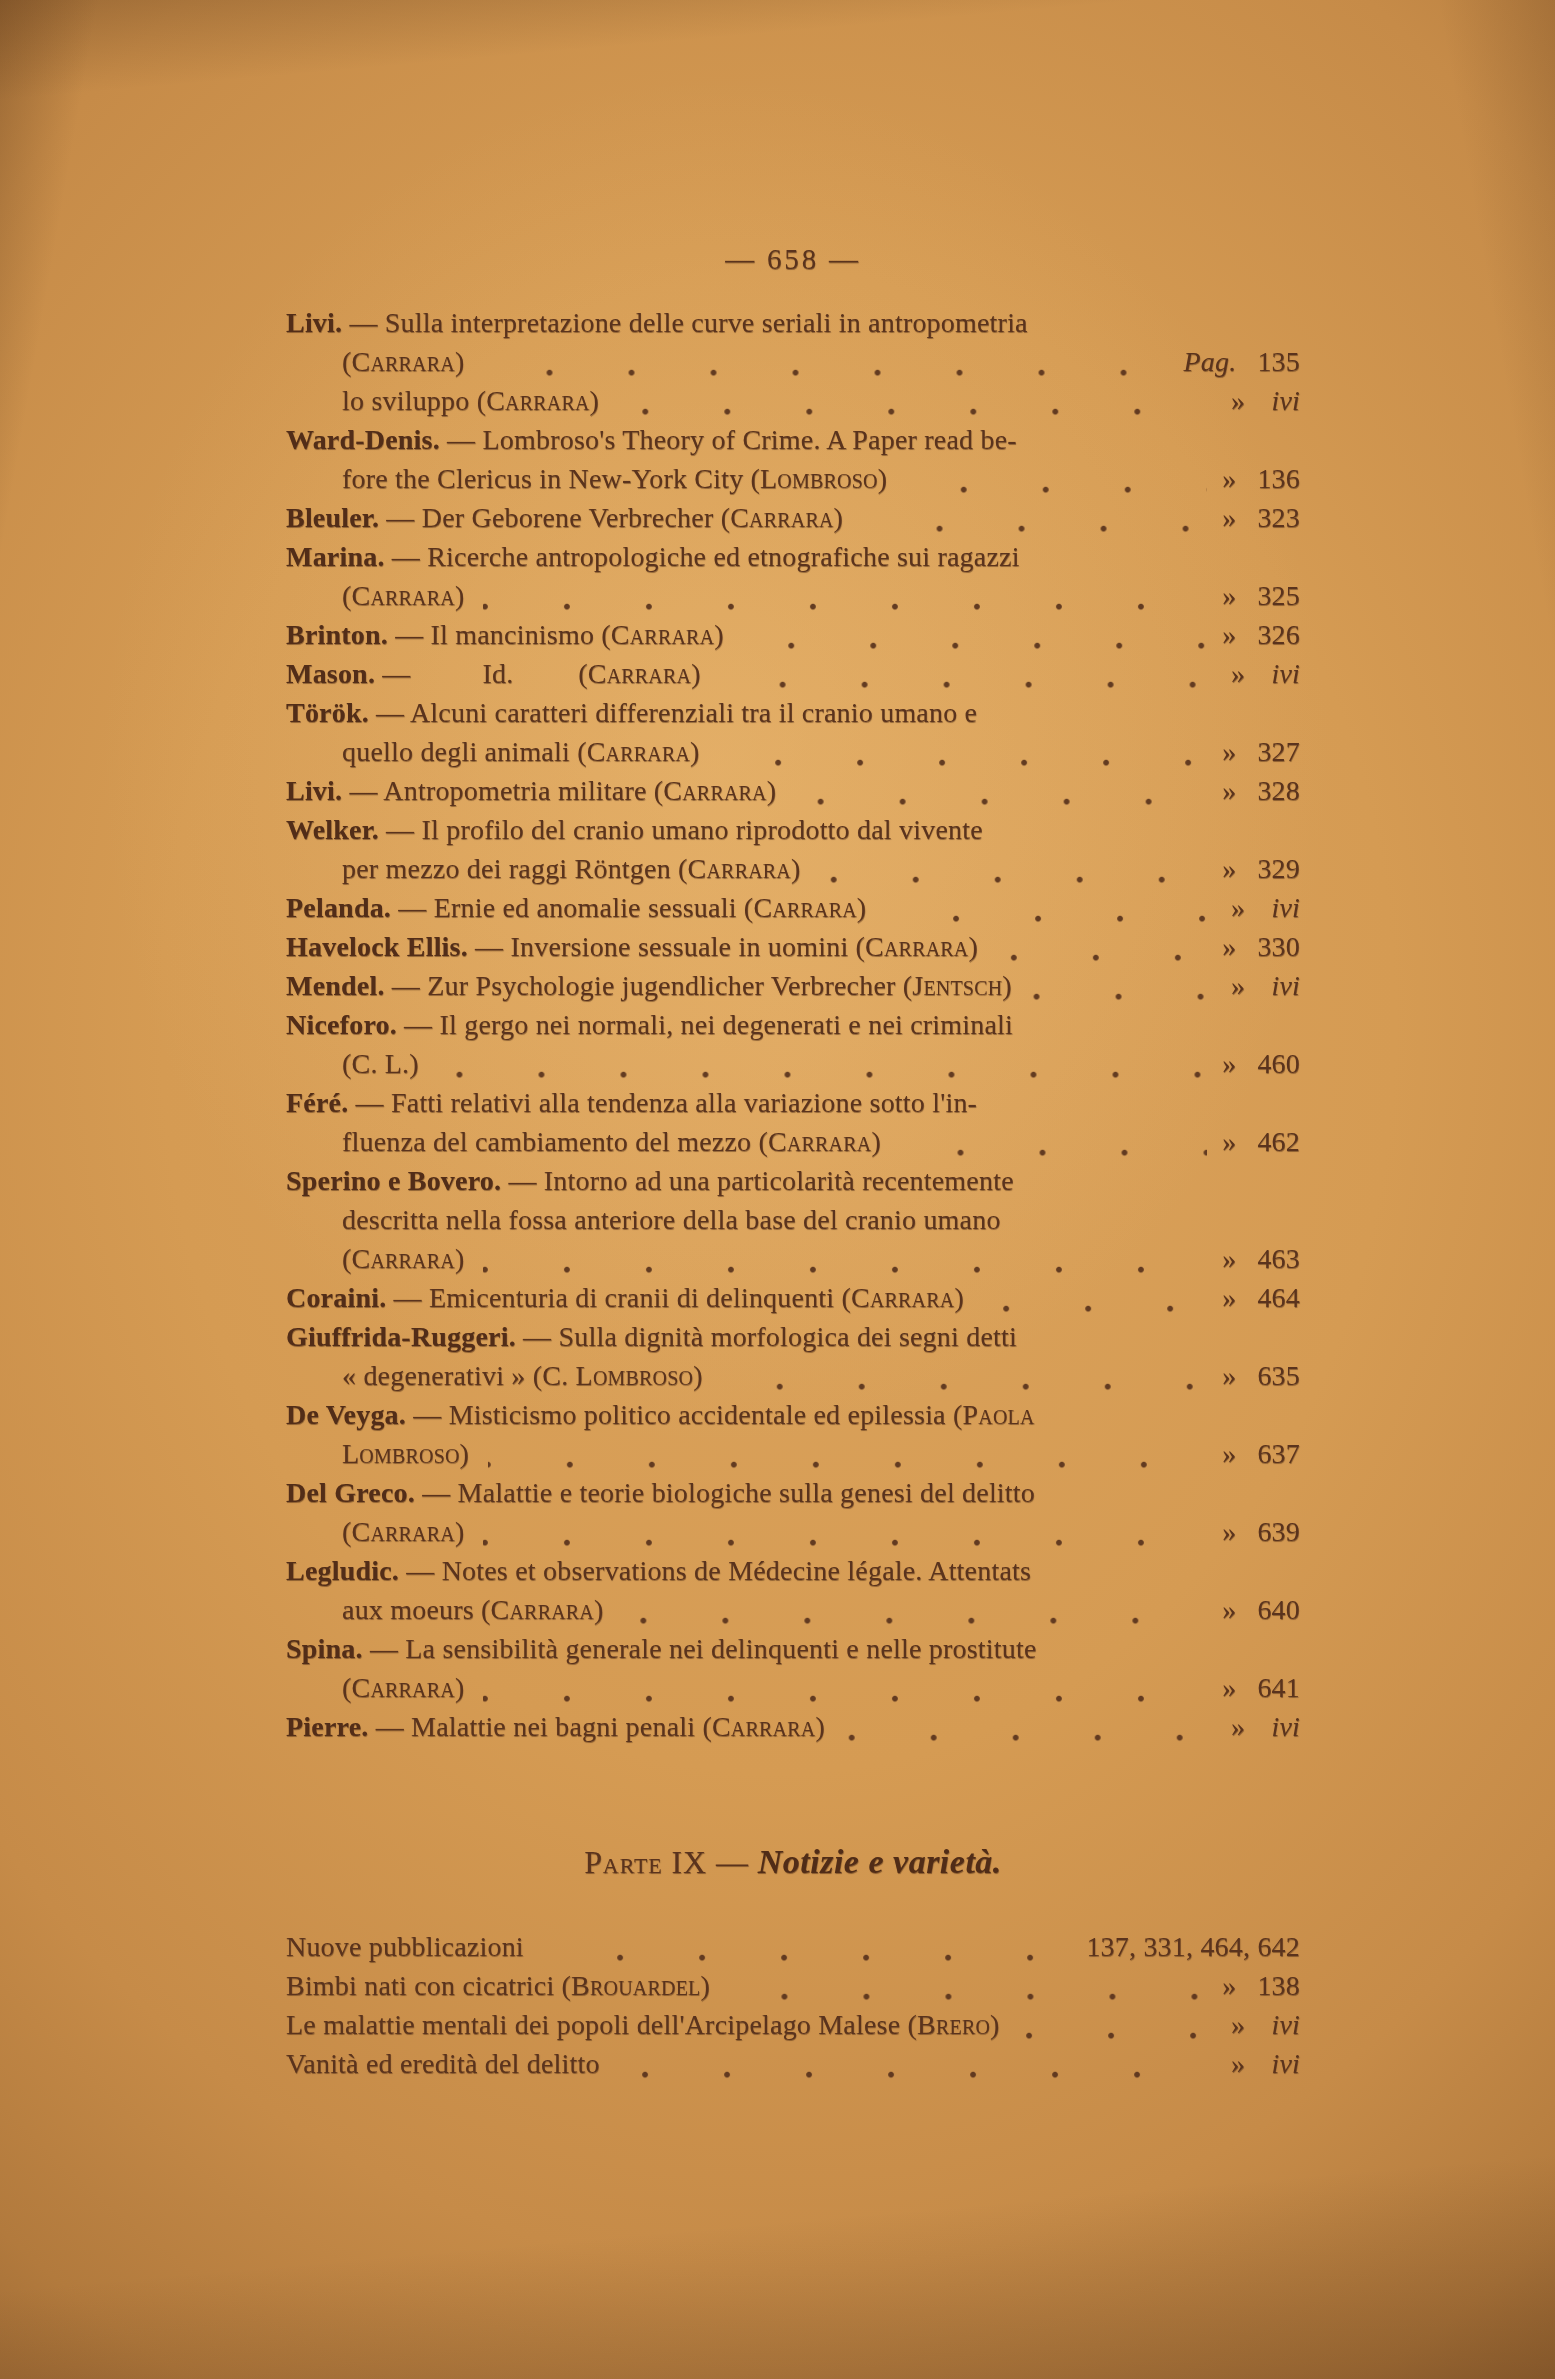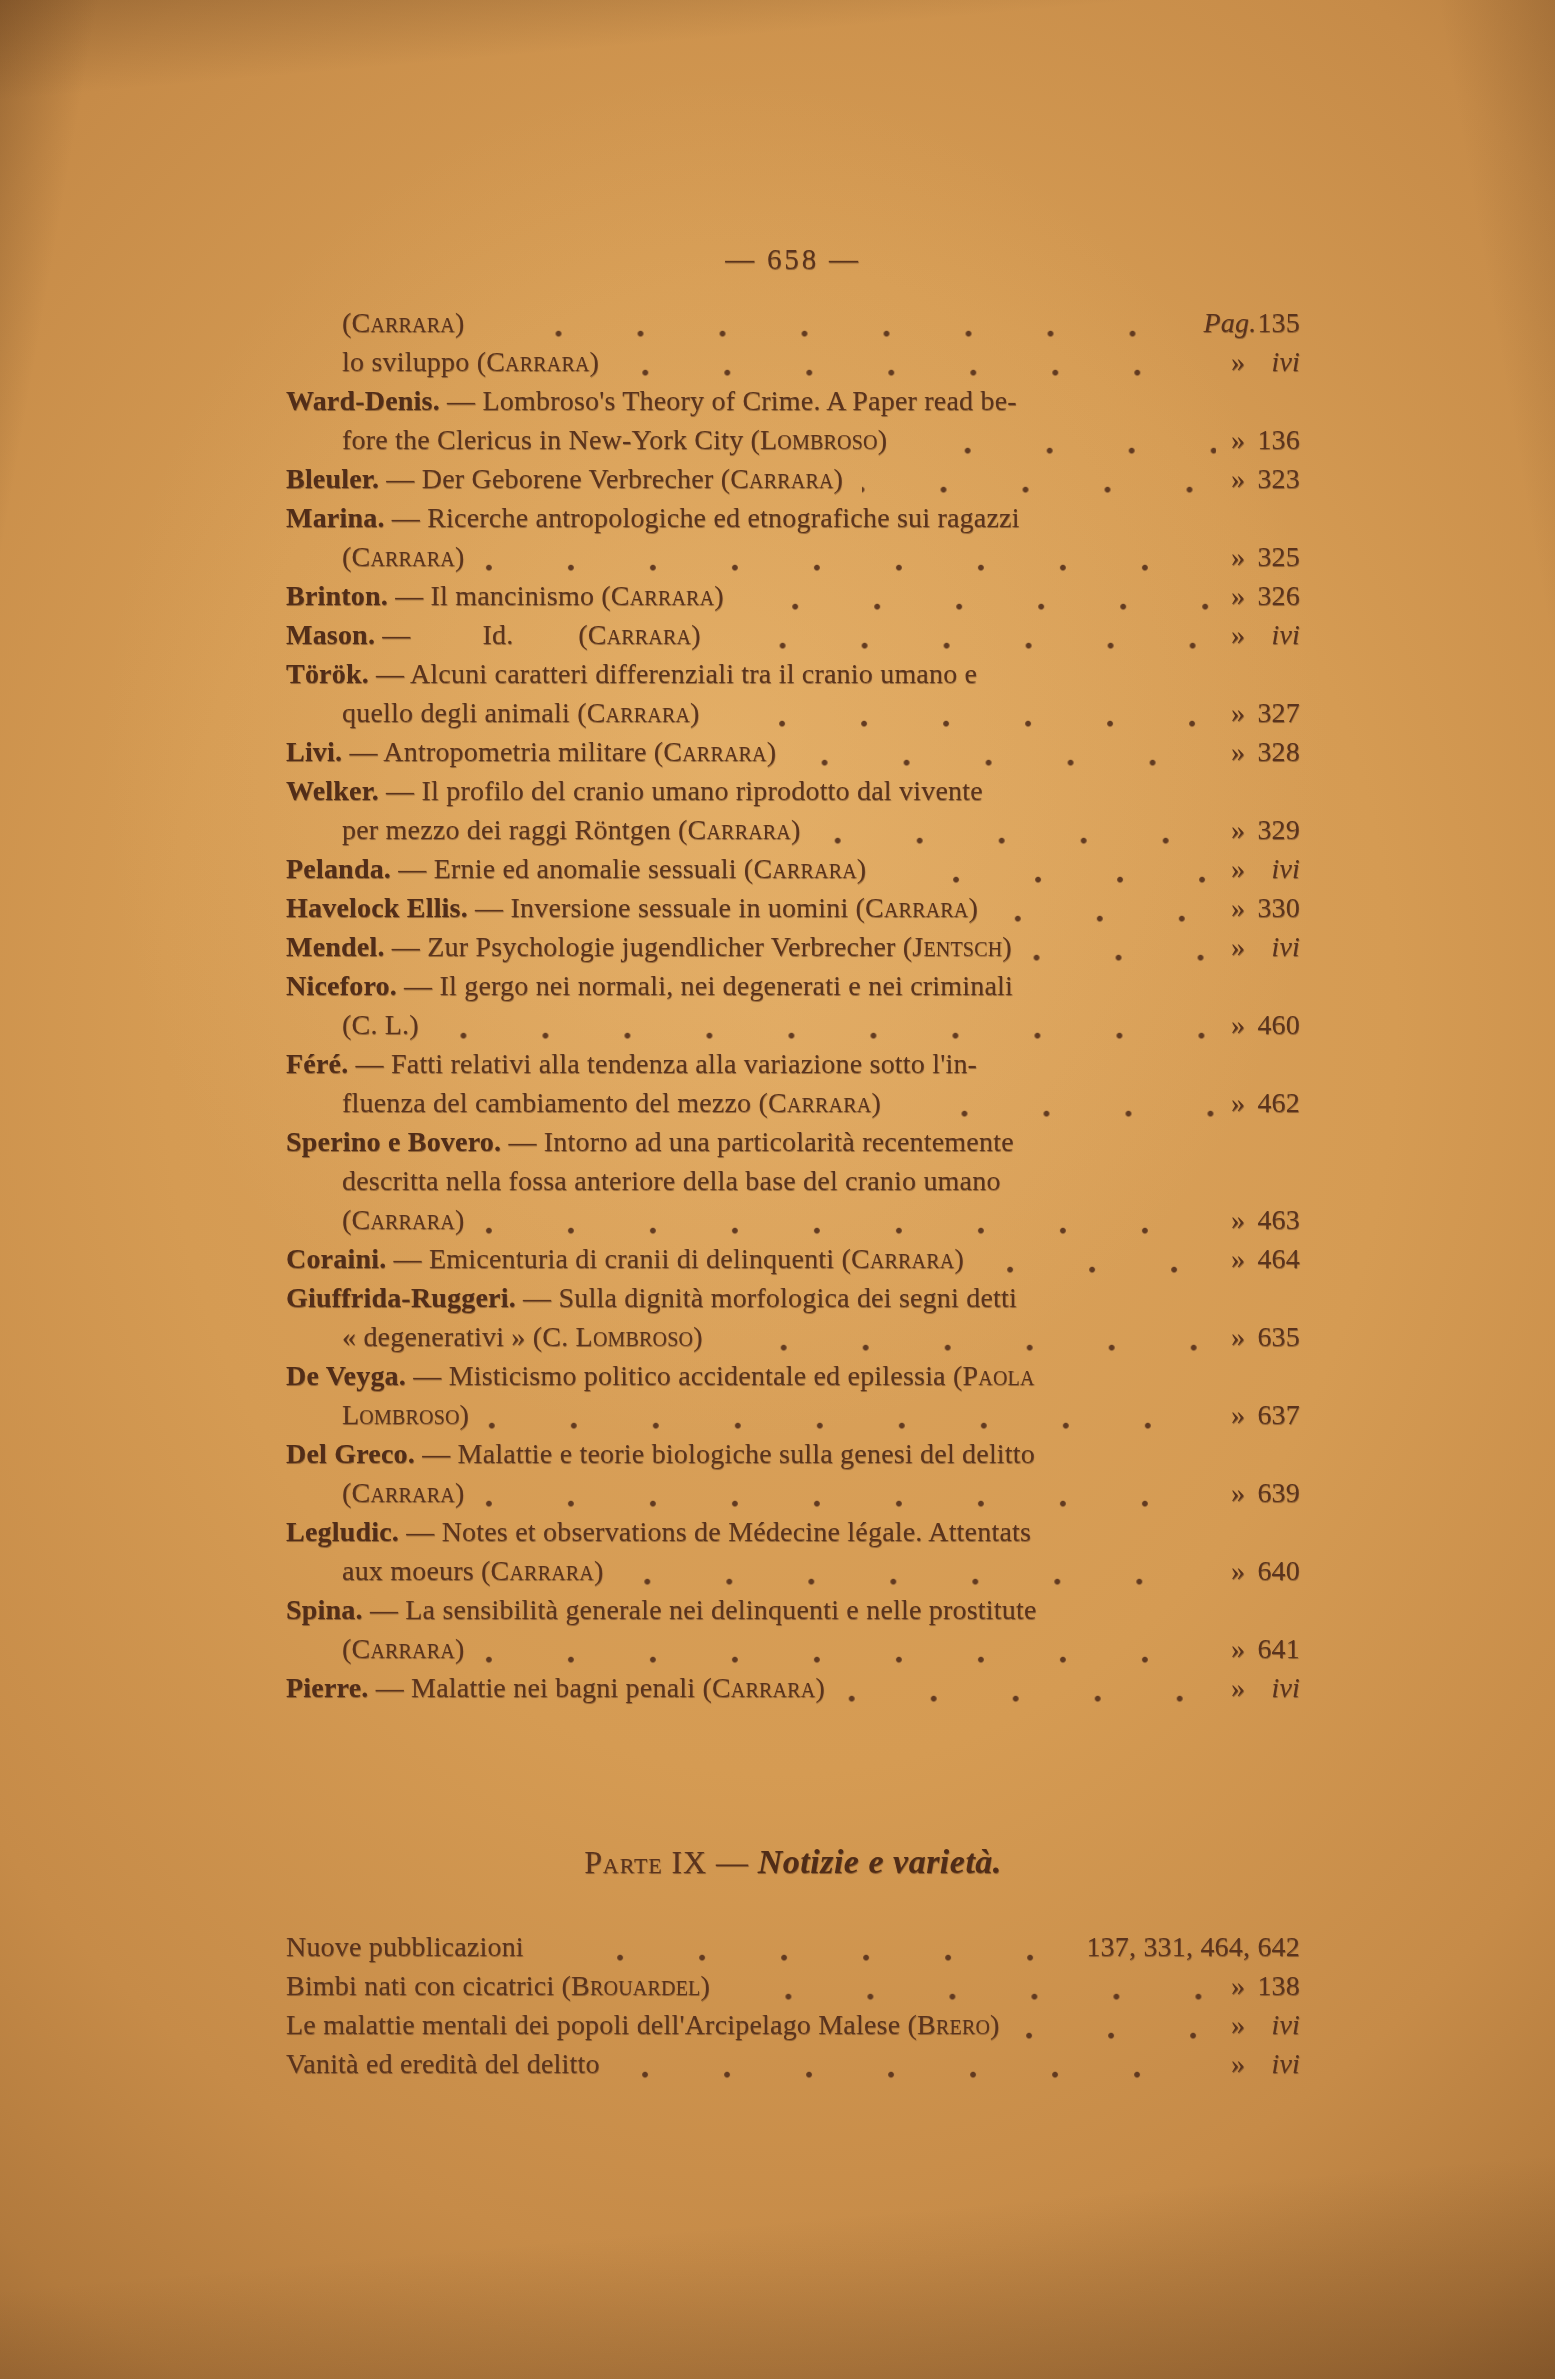--- a/index.html
+++ b/index.html
@@ -37,36 +37,37 @@
   .seg-n{}
   .seg-sc{font-variant:small-caps;}
   .seg-i{font-style:italic;}
   .seg-bi{font-weight:bold;font-style:italic;}
   .leader{
     flex:1 1 auto;min-width:5.6px;height:9.3px;align-self:flex-end;
     margin:0 15px 7.5px 18.6px;
     background-image:radial-gradient(circle, rgba(88,50,28,0.92) 2.4px, rgba(88,50,28,0) 3.4px);
     background-size:82px 9.3px;background-repeat:repeat-x;background-position:45% 50%;
   }
-  .ref{flex:0 0 auto;display:flex;justify-content:space-between;gap:1px;min-width:69px;}
+  .ref{flex:0 0 auto;display:flex;justify-content:space-between;gap:21px;min-width:69px;}
   .ref.no-sym{}
   .heading{
     position:absolute;left:286px;top:1843px;width:1014px;
     text-align:center;font-size:32px;
     text-shadow:0.5px 0.6px 0.8px rgba(74,40,18,0.55);
   }
   .heading .seg-sc{letter-spacing:0.9px;margin-top:8px;}
   .heading .seg-bi{font-size:34px;color:#502c17;letter-spacing:0.5px;}
 </style>
 </head>
 <body>
 
 <div class="page">
   <div class="pageno">— 658 —</div>
   <div class="toc toc-main" id="toc-main">
+      <div class="line"><span class="content"><span class="seg-b">Livi.</span><span class="seg-n"> — Sulla interpretazione delle curve seriali in antropometria</span></span></div>
       <div class="line"><span class="content indent"><span class="seg-sc">(Carrara)</span></span><div class="leader"></div><span class="ref"><span class="seg-i">Pag.</span><span class="seg-n">135</span></span></div>
       <div class="line"><span class="content indent"><span class="seg-n">lo sviluppo </span><span class="seg-sc">(Carrara)</span></span><div class="leader"></div><span class="ref"><span class="seg-n">»</span><span class="seg-i">ivi</span></span></div>
       <div class="line"><span class="content"><span class="seg-b">Ward-Denis.</span><span class="seg-n"> — Lombroso's Theory of Crime. A Paper read be-</span></span></div>
       <div class="line"><span class="content indent"><span class="seg-n">fore the Clericus in New-York City </span><span class="seg-sc">(Lombroso)</span></span><div class="leader"></div><span class="ref"><span class="seg-n">»</span><span class="seg-n">136</span></span></div>
       <div class="line"><span class="content"><span class="seg-b">Bleuler.</span><span class="seg-n"> — Der Geborene Verbrecher </span><span class="seg-sc">(Carrara)</span></span><div class="leader"></div><span class="ref"><span class="seg-n">»</span><span class="seg-n">323</span></span></div>
       <div class="line"><span class="content"><span class="seg-b">Marina.</span><span class="seg-n"> — Ricerche antropologiche ed etnografiche sui ragazzi</span></span></div>
       <div class="line"><span class="content indent"><span class="seg-sc">(Carrara)</span></span><div class="leader"></div><span class="ref"><span class="seg-n">»</span><span class="seg-n">325</span></span></div>
       <div class="line"><span class="content"><span class="seg-b">Brinton.</span><span class="seg-n"> — Il mancinismo </span><span class="seg-sc">(Carrara)</span></span><div class="leader"></div><span class="ref"><span class="seg-n">»</span><span class="seg-n">326</span></span></div>
       <div class="line"><span class="content"><span class="seg-b">Mason.</span><span class="seg-n"> — &nbsp;&nbsp;&nbsp;&nbsp;&nbsp;&nbsp;&nbsp;&nbsp;&nbsp;Id.&nbsp;&nbsp;&nbsp;&nbsp;&nbsp;&nbsp;&nbsp;&nbsp;&nbsp;</span><span class="seg-sc">(Carrara)</span></span><div class="leader"></div><span class="ref"><span class="seg-n">»</span><span class="seg-i">ivi</span></span></div>
       <div class="line"><span class="content"><span class="seg-b">Török.</span><span class="seg-n"> — Alcuni caratteri differenziali tra il cranio umano e</span></span></div>

